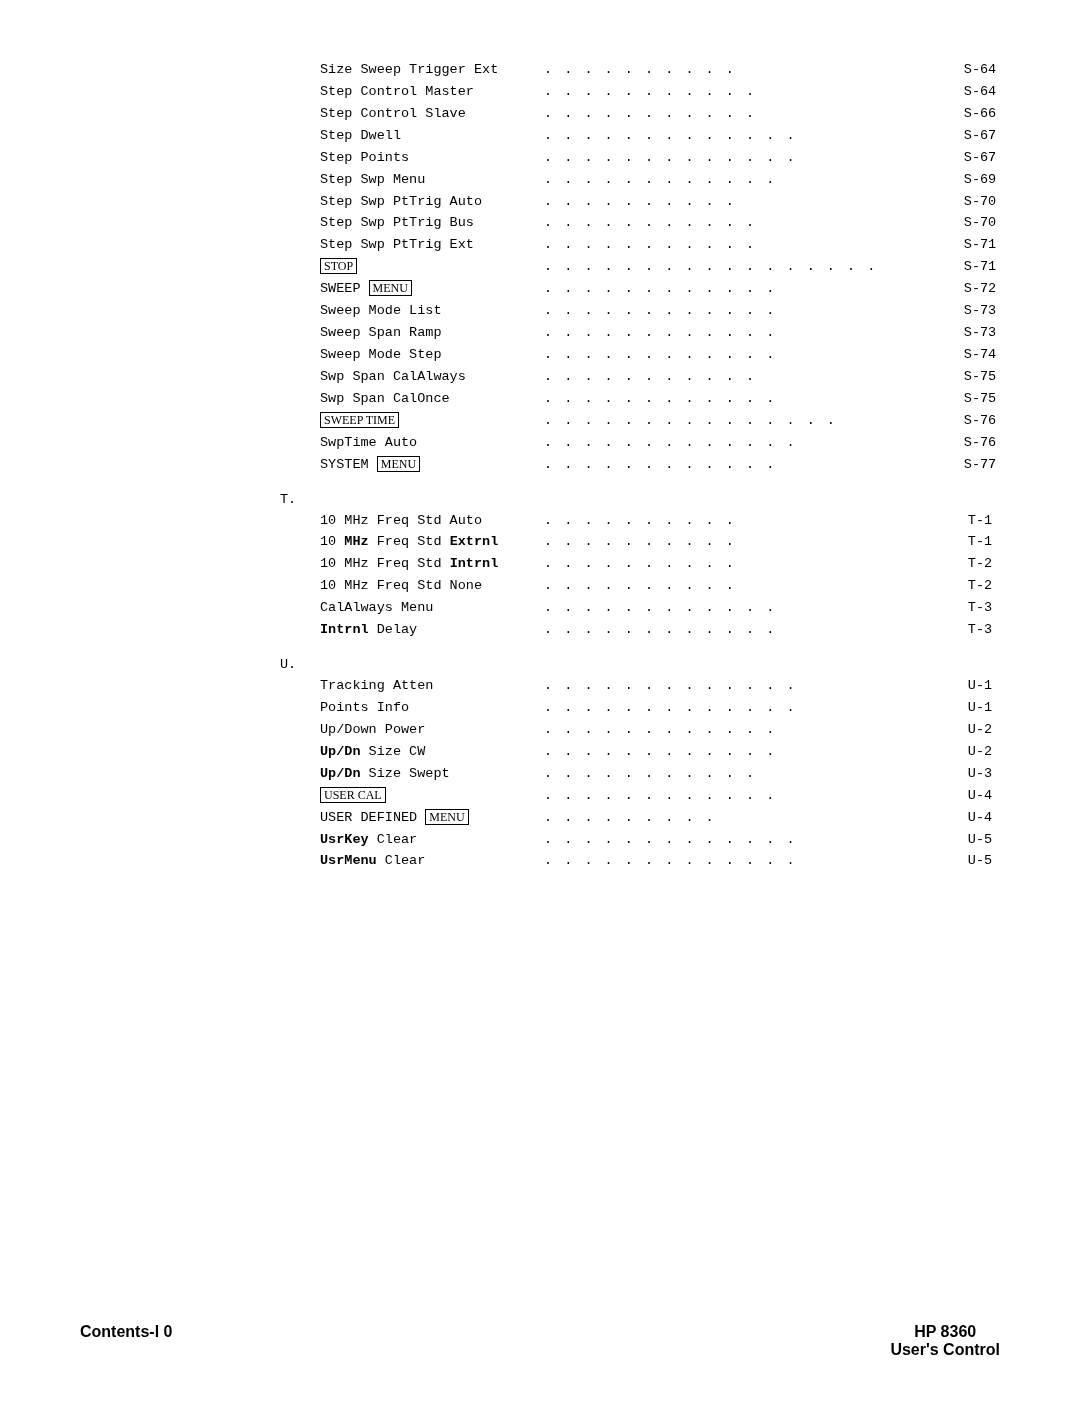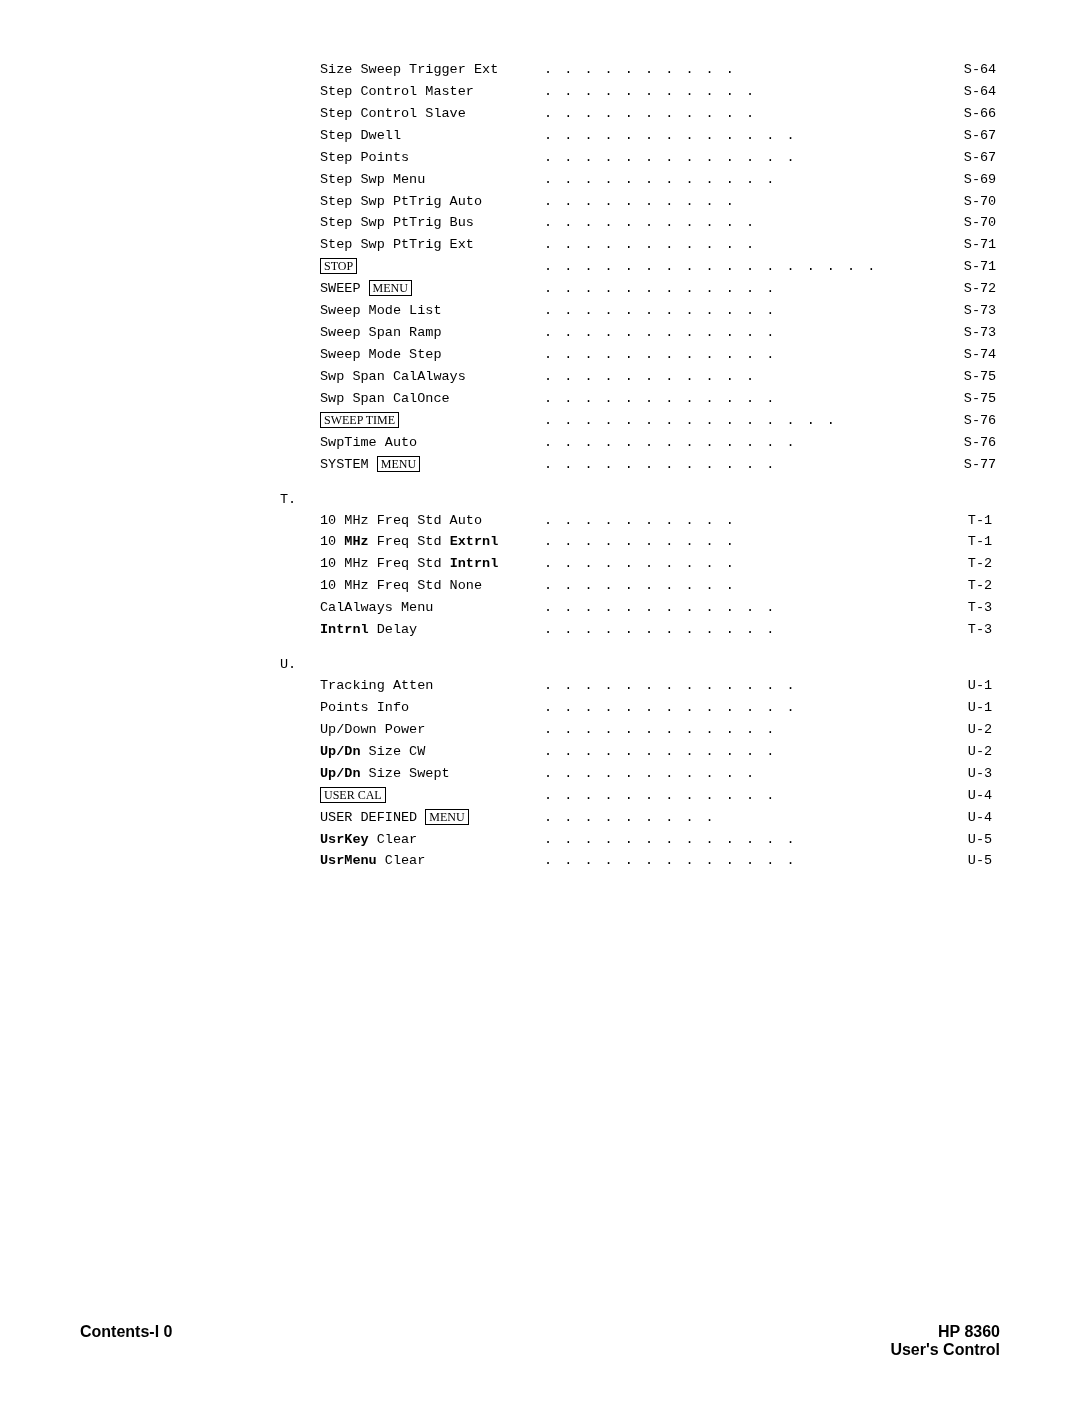--- a/index.html
+++ b/index.html
@@ -61,21 +61,21 @@
       position: absolute;
       bottom: 50px;
       left: 80px;
       right: 80px;
       display: flex;
       justify-content: space-between;
       font-size: 16px;
       font-family: Arial, sans-serif;
     }
     .footer-left { font-weight: bold; }
-    .footer-right { text-align: right; font-weight: bold; }
+    .footer-right { text-align: center; font-weight: bold; }
   </style>
 </head>
 <body>
 
 <div class="page">
   <div class="content-area">
 
     <div id="toc-container">
         <div class="toc-entry">
           <span class="entry-label">Size Sweep Trigger Ext</span>

